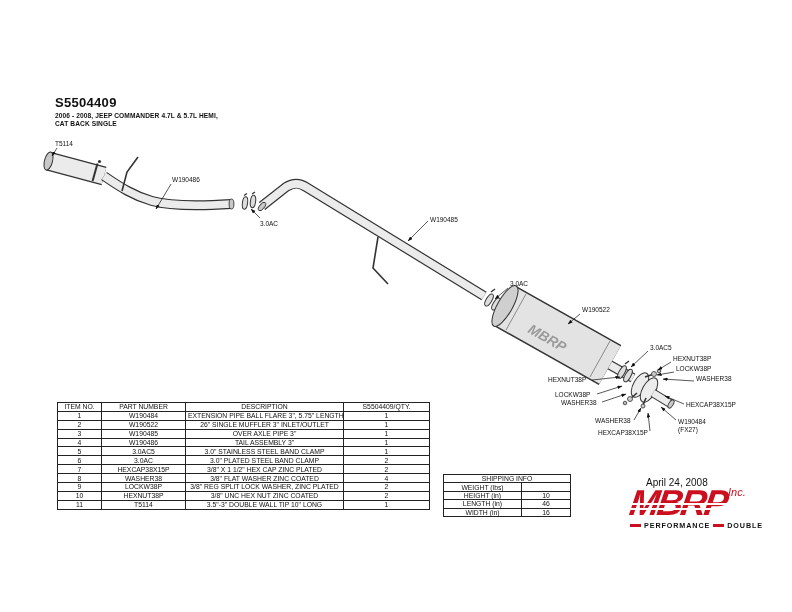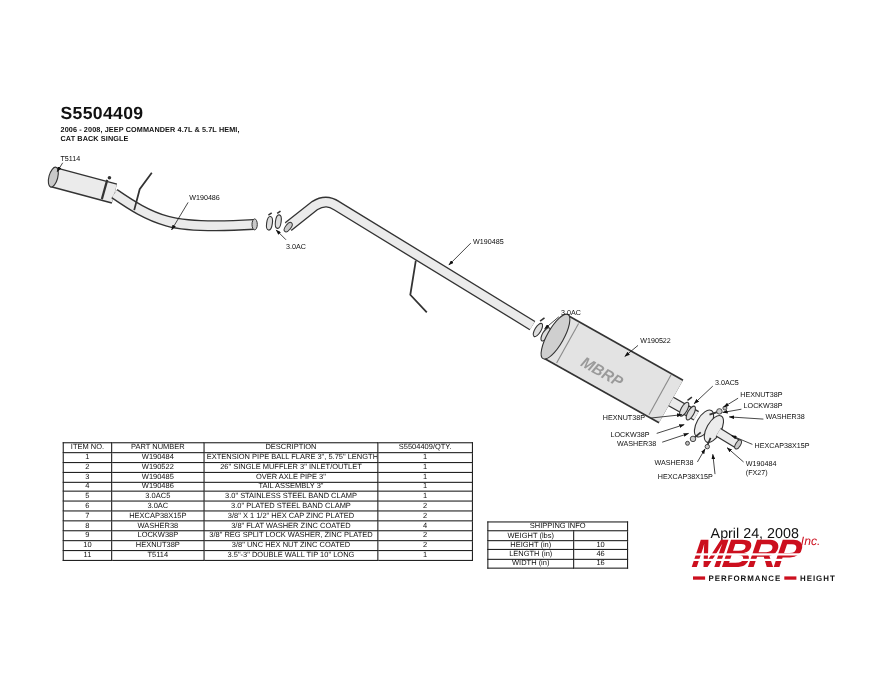--- a/index.html
+++ b/index.html
@@ -4,35 +4,35 @@
 <style>
   * { margin:0; padding:0; box-sizing:border-box; }
   html,body { width:792px; height:612px; background:#fff; font-family:"Liberation Sans", sans-serif; color:#111; }
   .page { position:relative; width:792px; height:612px; background:#fff; overflow:hidden; }
   .diagram { position:absolute; left:0; top:0; width:792px; height:612px; }
   svg text { font-family:"Liberation Sans", sans-serif; }
   .dlabel { font-size:6.5px; fill:#111; }
   .leader { stroke:#111; stroke-width:0.7; fill:none; marker-end:url(#ah); }
 
   .header { position:absolute; left:55px; top:95px; }
-  .title { font-size:16px; font-weight:bold; letter-spacing:0.3px; margin-bottom:2px; }
+  .title { font-size:13px; font-weight:bold; letter-spacing:0.3px; margin-bottom:2px; }
   .sub { font-size:6.6px; font-weight:bold; line-height:7.6px; letter-spacing:0.1px; }
 
   table { border-collapse:collapse; table-layout:fixed; }
   .parts-table { position:absolute; left:57px; top:402px; width:372px; }
   .parts-table th, .parts-table td { border:1px solid #222; font-size:6.8px; font-weight:normal;
     text-align:center; height:8.9px; line-height:7px; padding:0 2px; white-space:nowrap; overflow:hidden; }
   .pc0{width:44px} .pc1{width:84px} .pc2{width:158px} .pc3{width:86px}
 
   .ship-table { position:absolute; left:443px; top:474px; width:127px; }
   .ship-table th, .ship-table td { border:1px solid #222; font-size:6.8px; font-weight:normal;
     text-align:center; height:8.4px; line-height:7px; padding:0 2px; white-space:nowrap; }
   .sc0{width:78px} .sc1{width:49px}
 
-  .date { position:absolute; left:646px; top:477px; font-size:13px;text-align:center; }
+  .date { position:absolute; left:646px; top:477px; font-size:10px;text-align:center; }
 
   .logo { position:absolute; left:630px; top:486px; width:160px; }
   .brand-row { position:relative; height:34px; }
   .logo-brand { display:inline-block; font-weight:bold; font-style:italic; font-size:36px; line-height:33px;
     letter-spacing:-2.5px; color:var(--brand-color,#c00); transform:skewX(-8deg); }
   .logo-inc { font-weight:normal; font-style:italic; font-size:11px; color:var(--brand-color,#c00);
     vertical-align:top; margin-left:2px; }
   .stripe { position:absolute; height:1.8px; background:#fff; left:0; width:112px; }
   .s1 { top:17px; } .s2 { top:22px; }
   .logo-tagline { display:flex; align-items:center; gap:3px; margin-top:1px; font-size:7.2px;
@@ -290,17 +290,17 @@
   <div class="logo">
     <div class="brand-row">
       <span class="logo-brand">MBRP</span><span class="logo-inc">Inc.</span>
       <span class="stripe s1"></span>
       <span class="stripe s2"></span>
     </div>
     <div class="logo-tagline">
       <span class="red-bar"></span>
       <span>PERFORMANCE</span>
       <span class="red-bar"></span>
-      <span>HEIGHT</span>
+      <span>DOUBLE</span>
     </div>
   </div>
 
 </div>
 
 </body></html>

